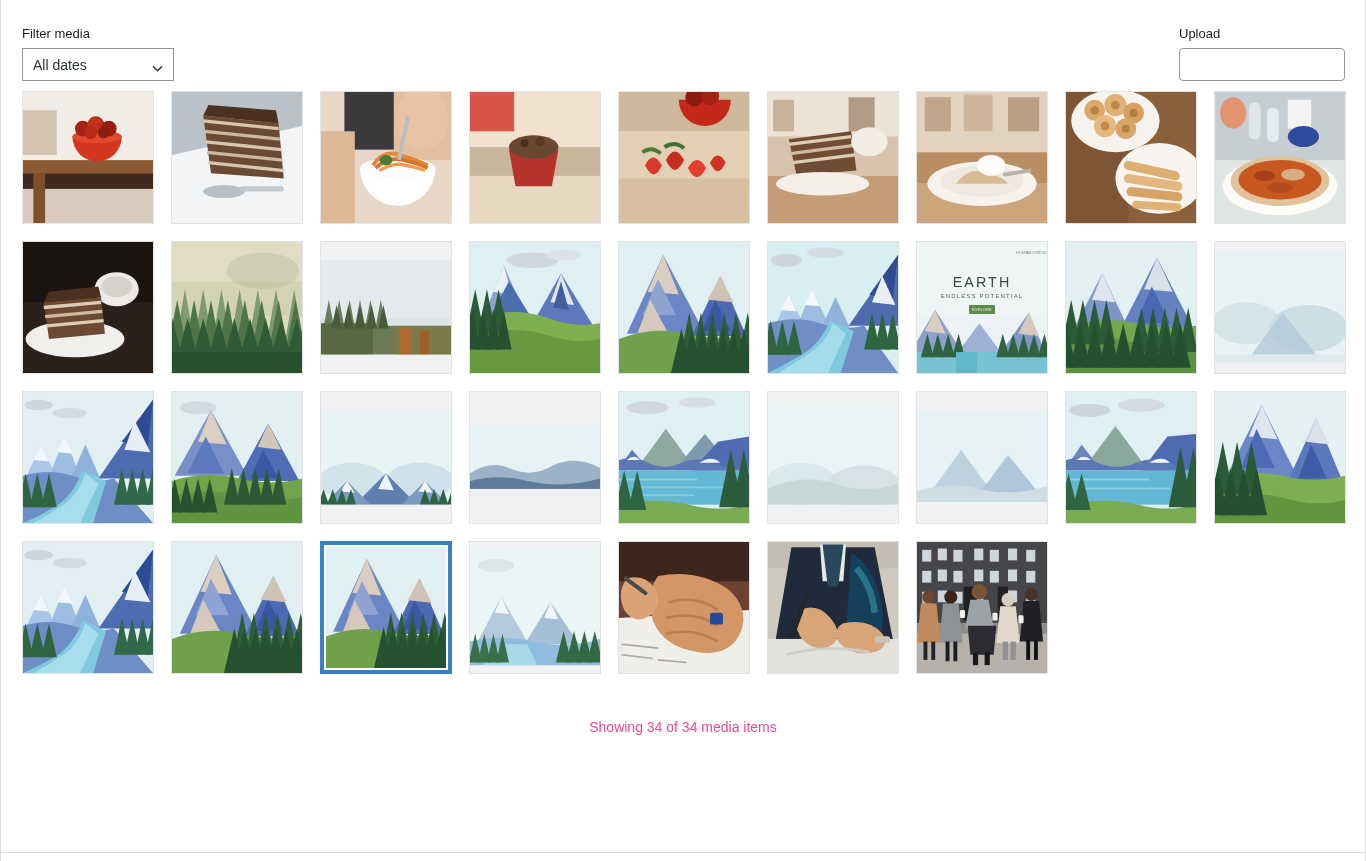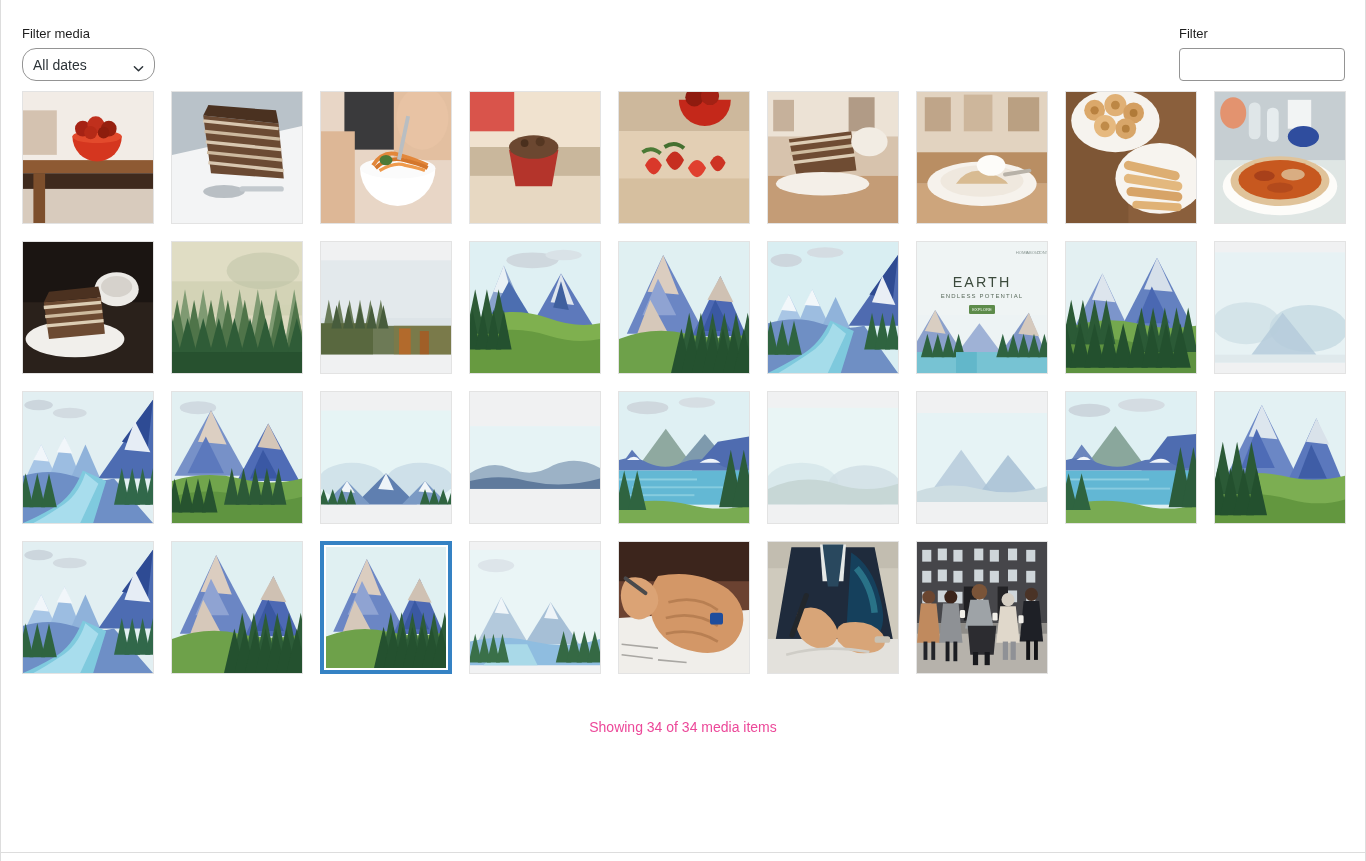--- a/index.html
+++ b/index.html
@@ -91,25 +91,25 @@
   }
   .field-group { display: flex; flex-direction: column; }
   .field-label {
     font-size: 13px;
     line-height: 16px;
     color: #1e1e1e;
     margin-bottom: 6px;
   }
   .select-box {
     position: relative;
-    width: 133px;
+    width: 152px;
     height: 33px;
     box-sizing: border-box;
     border: 1px solid #949494;
-    border-radius: 14px;
+    border-radius: 0;
     background: #ffffff;
     display: flex;
     align-items: center;
     padding: 0 10px;
     cursor: pointer;
   }
   .select-value {
     font-size: 14px;
     color: #2c3338;
     line-height: 1;
@@ -199,21 +199,21 @@
         <span class="select-value">All dates</span>
         <span class="chevron">
           <svg viewBox="0 0 12 12" aria-hidden="true">
               <path d="M1.5 4 L6 8.5 L10.5 4" fill="none" stroke="#2c3338" stroke-width="1.6" stroke-linecap="round" stroke-linejoin="round"></path>
             </svg>
         </span>
       </div>
     </div>
 
     <div class="field-group search-group">
-      <span class="field-label">Filter</span>
+      <span class="field-label">Upload</span>
       <input class="search-field" type="text" placeholder="" style="">
     </div>
   </div>
 
   <div class="grid" id="media-grid">
       <div class="thumb" title="Red bowl of strawberries on wooden table">
         <div class="canvas">
           <svg viewBox="0 0 100 100" preserveAspectRatio="none">
             <rect x="0" y="0" width="100" height="100" fill="#f2ece6"></rect>
             <rect width="100" height="100" fill="#efe7df"></rect>

